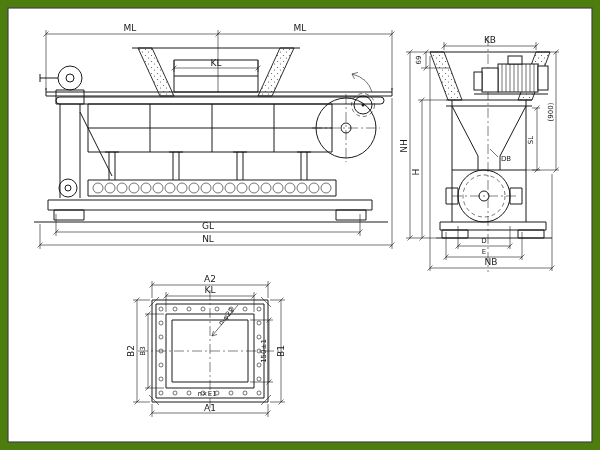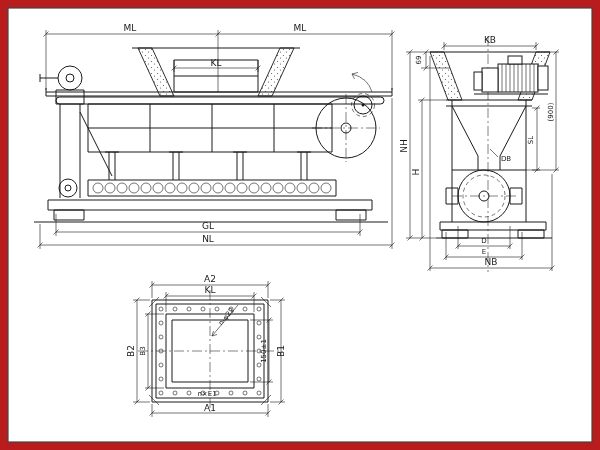--- a/index.html
+++ b/index.html
@@ -1,17 +1,17 @@
 <!DOCTYPE html>
 <html><head>
 <meta charset="utf-8">
 <style>
   html,body{margin:0;padding:0;background:#e8e8e8;}
   .sheet{
-    width:600px;height:450px;position:relative;background:#b91c1c;
+    width:600px;height:450px;position:relative;background:#4d7c0f;
     font-family:"DejaVu Sans",sans-serif;overflow:hidden;
   }
   svg{position:absolute;left:0;top:0;}
   .ink{stroke:#1a1a1a;fill:none;stroke-width:1;}
   .thin{stroke:#1a1a1a;fill:none;stroke-width:0.6;}
   .dim{stroke:#1a1a1a;fill:none;stroke-width:0.6;}
   .cl{stroke:#1a1a1a;fill:none;stroke-width:0.55;stroke-dasharray:10 3 2 3;}
   .dash{stroke:#1a1a1a;fill:none;stroke-width:0.6;stroke-dasharray:4 3;}
   .wall{stroke:#1a1a1a;stroke-width:0.9;fill:url(#spk);}
   .solidfill{fill:#ffffff;stroke:#1a1a1a;stroke-width:1;}

